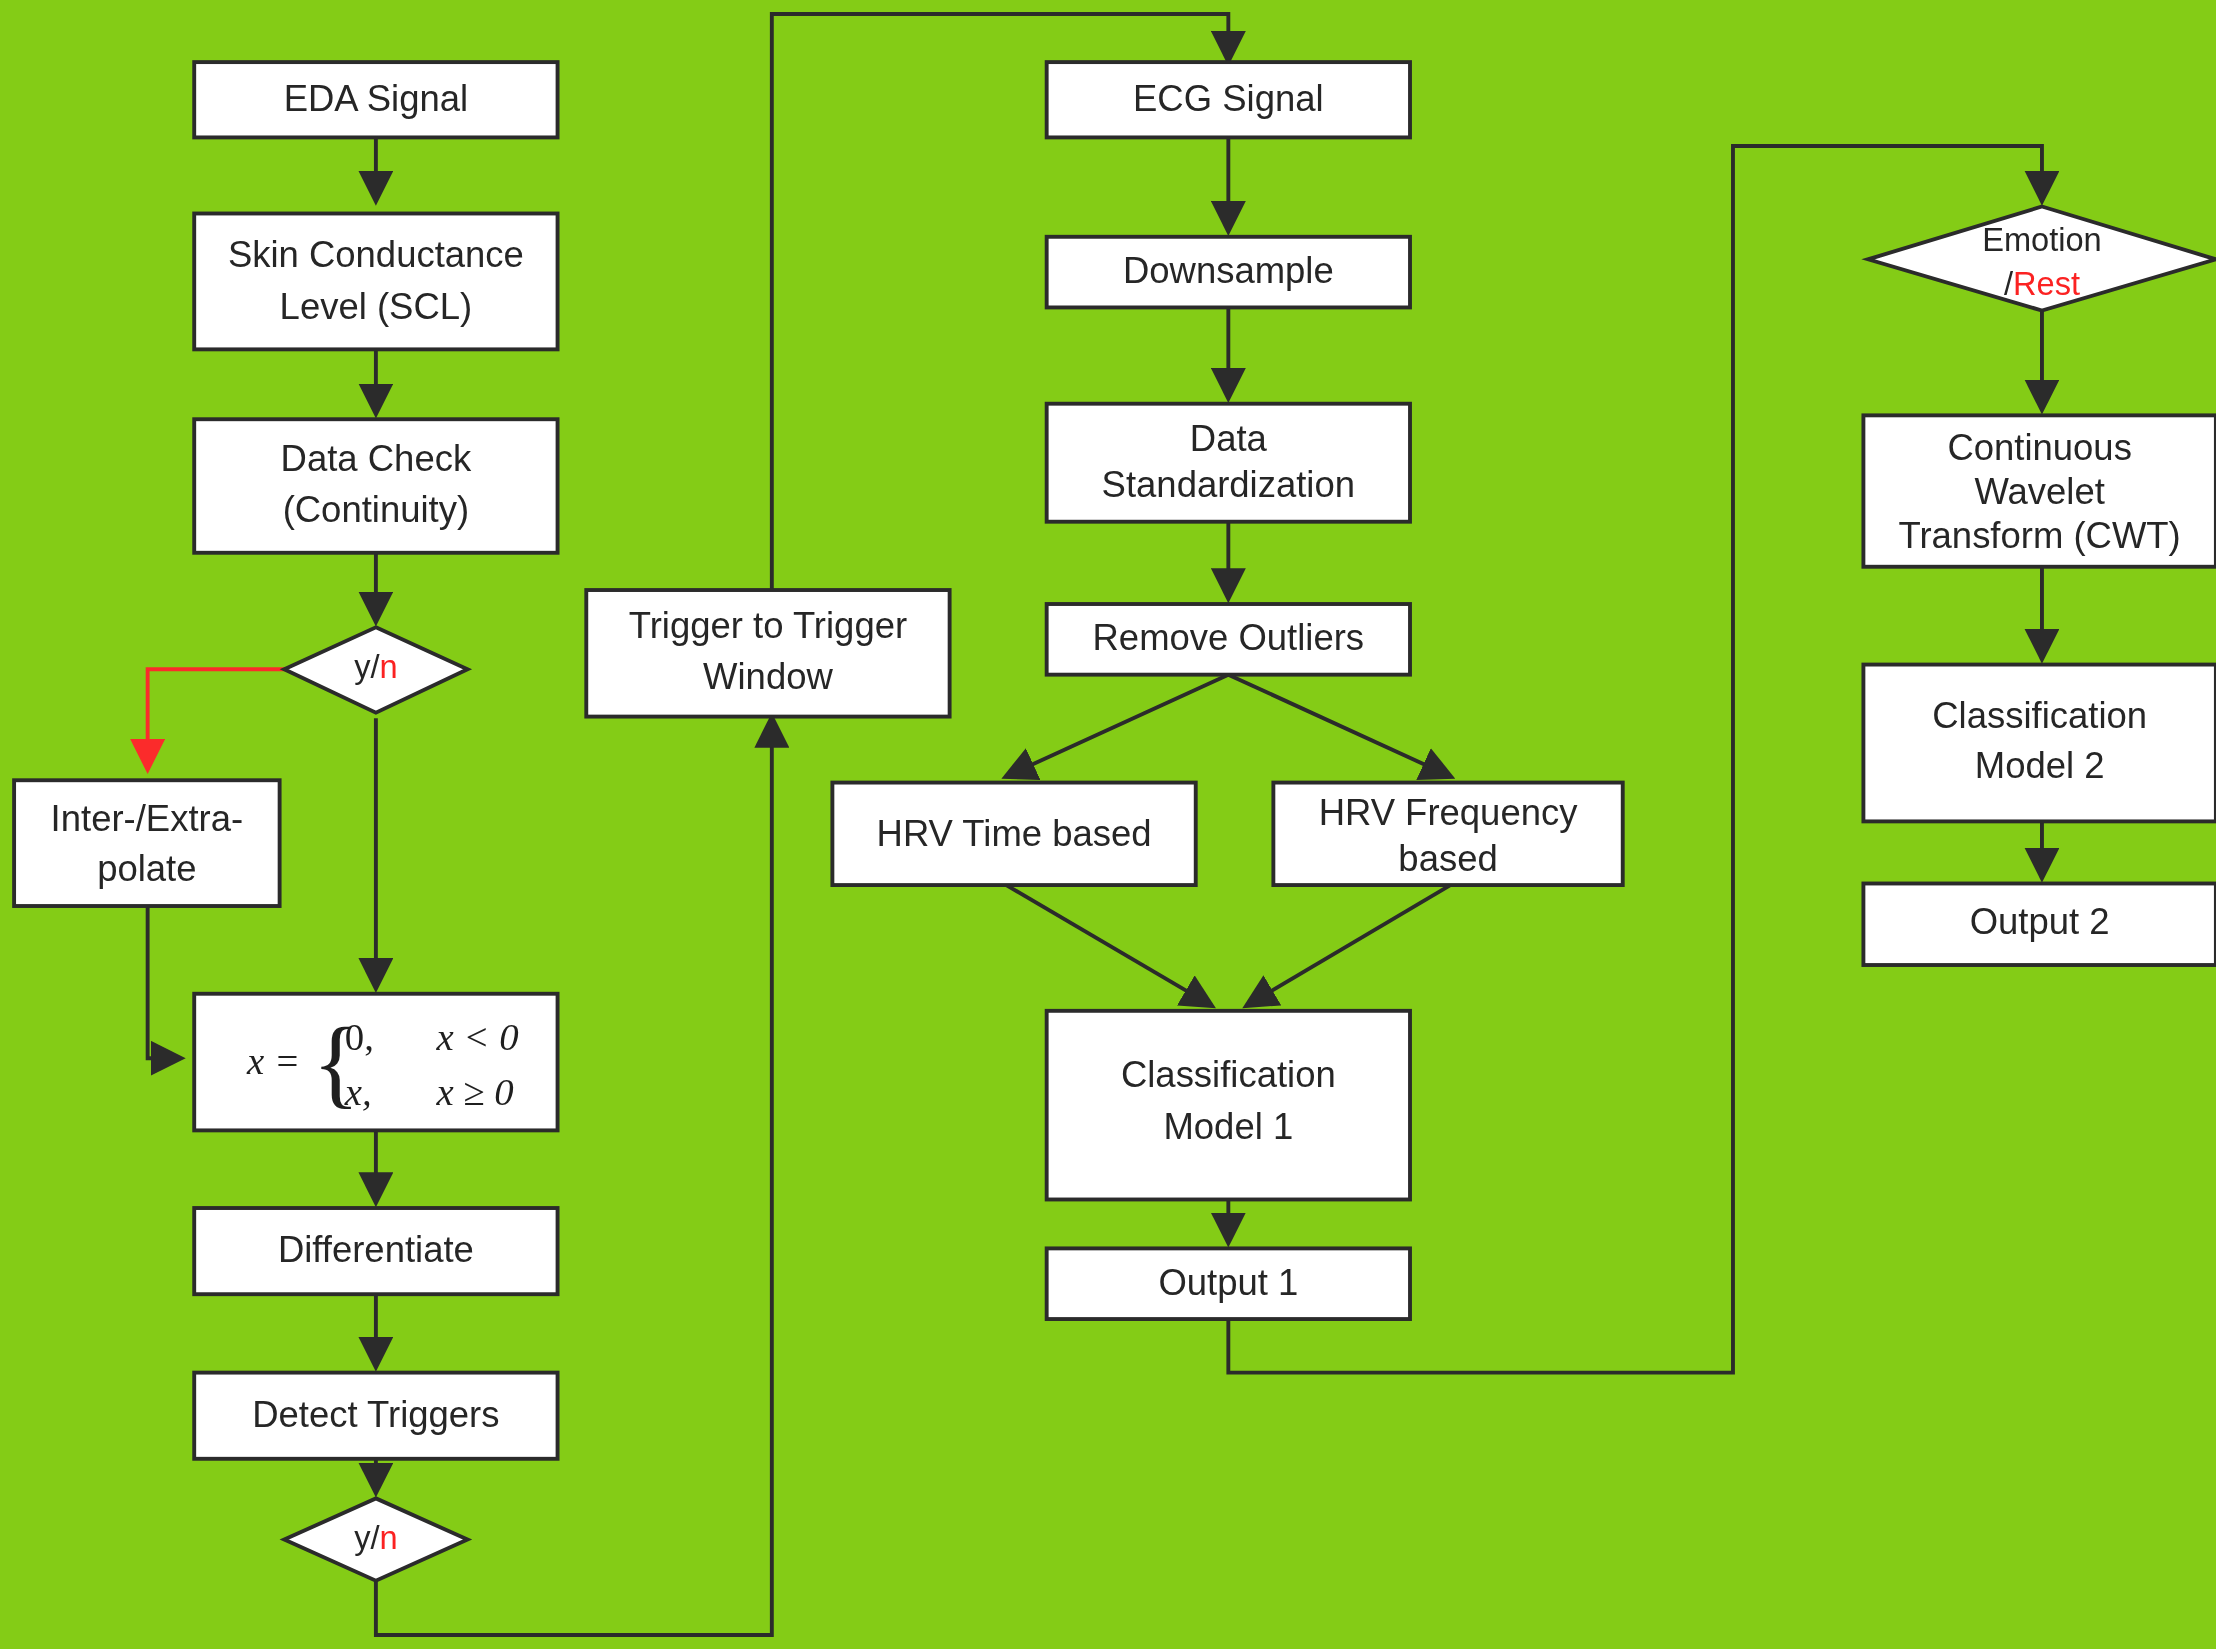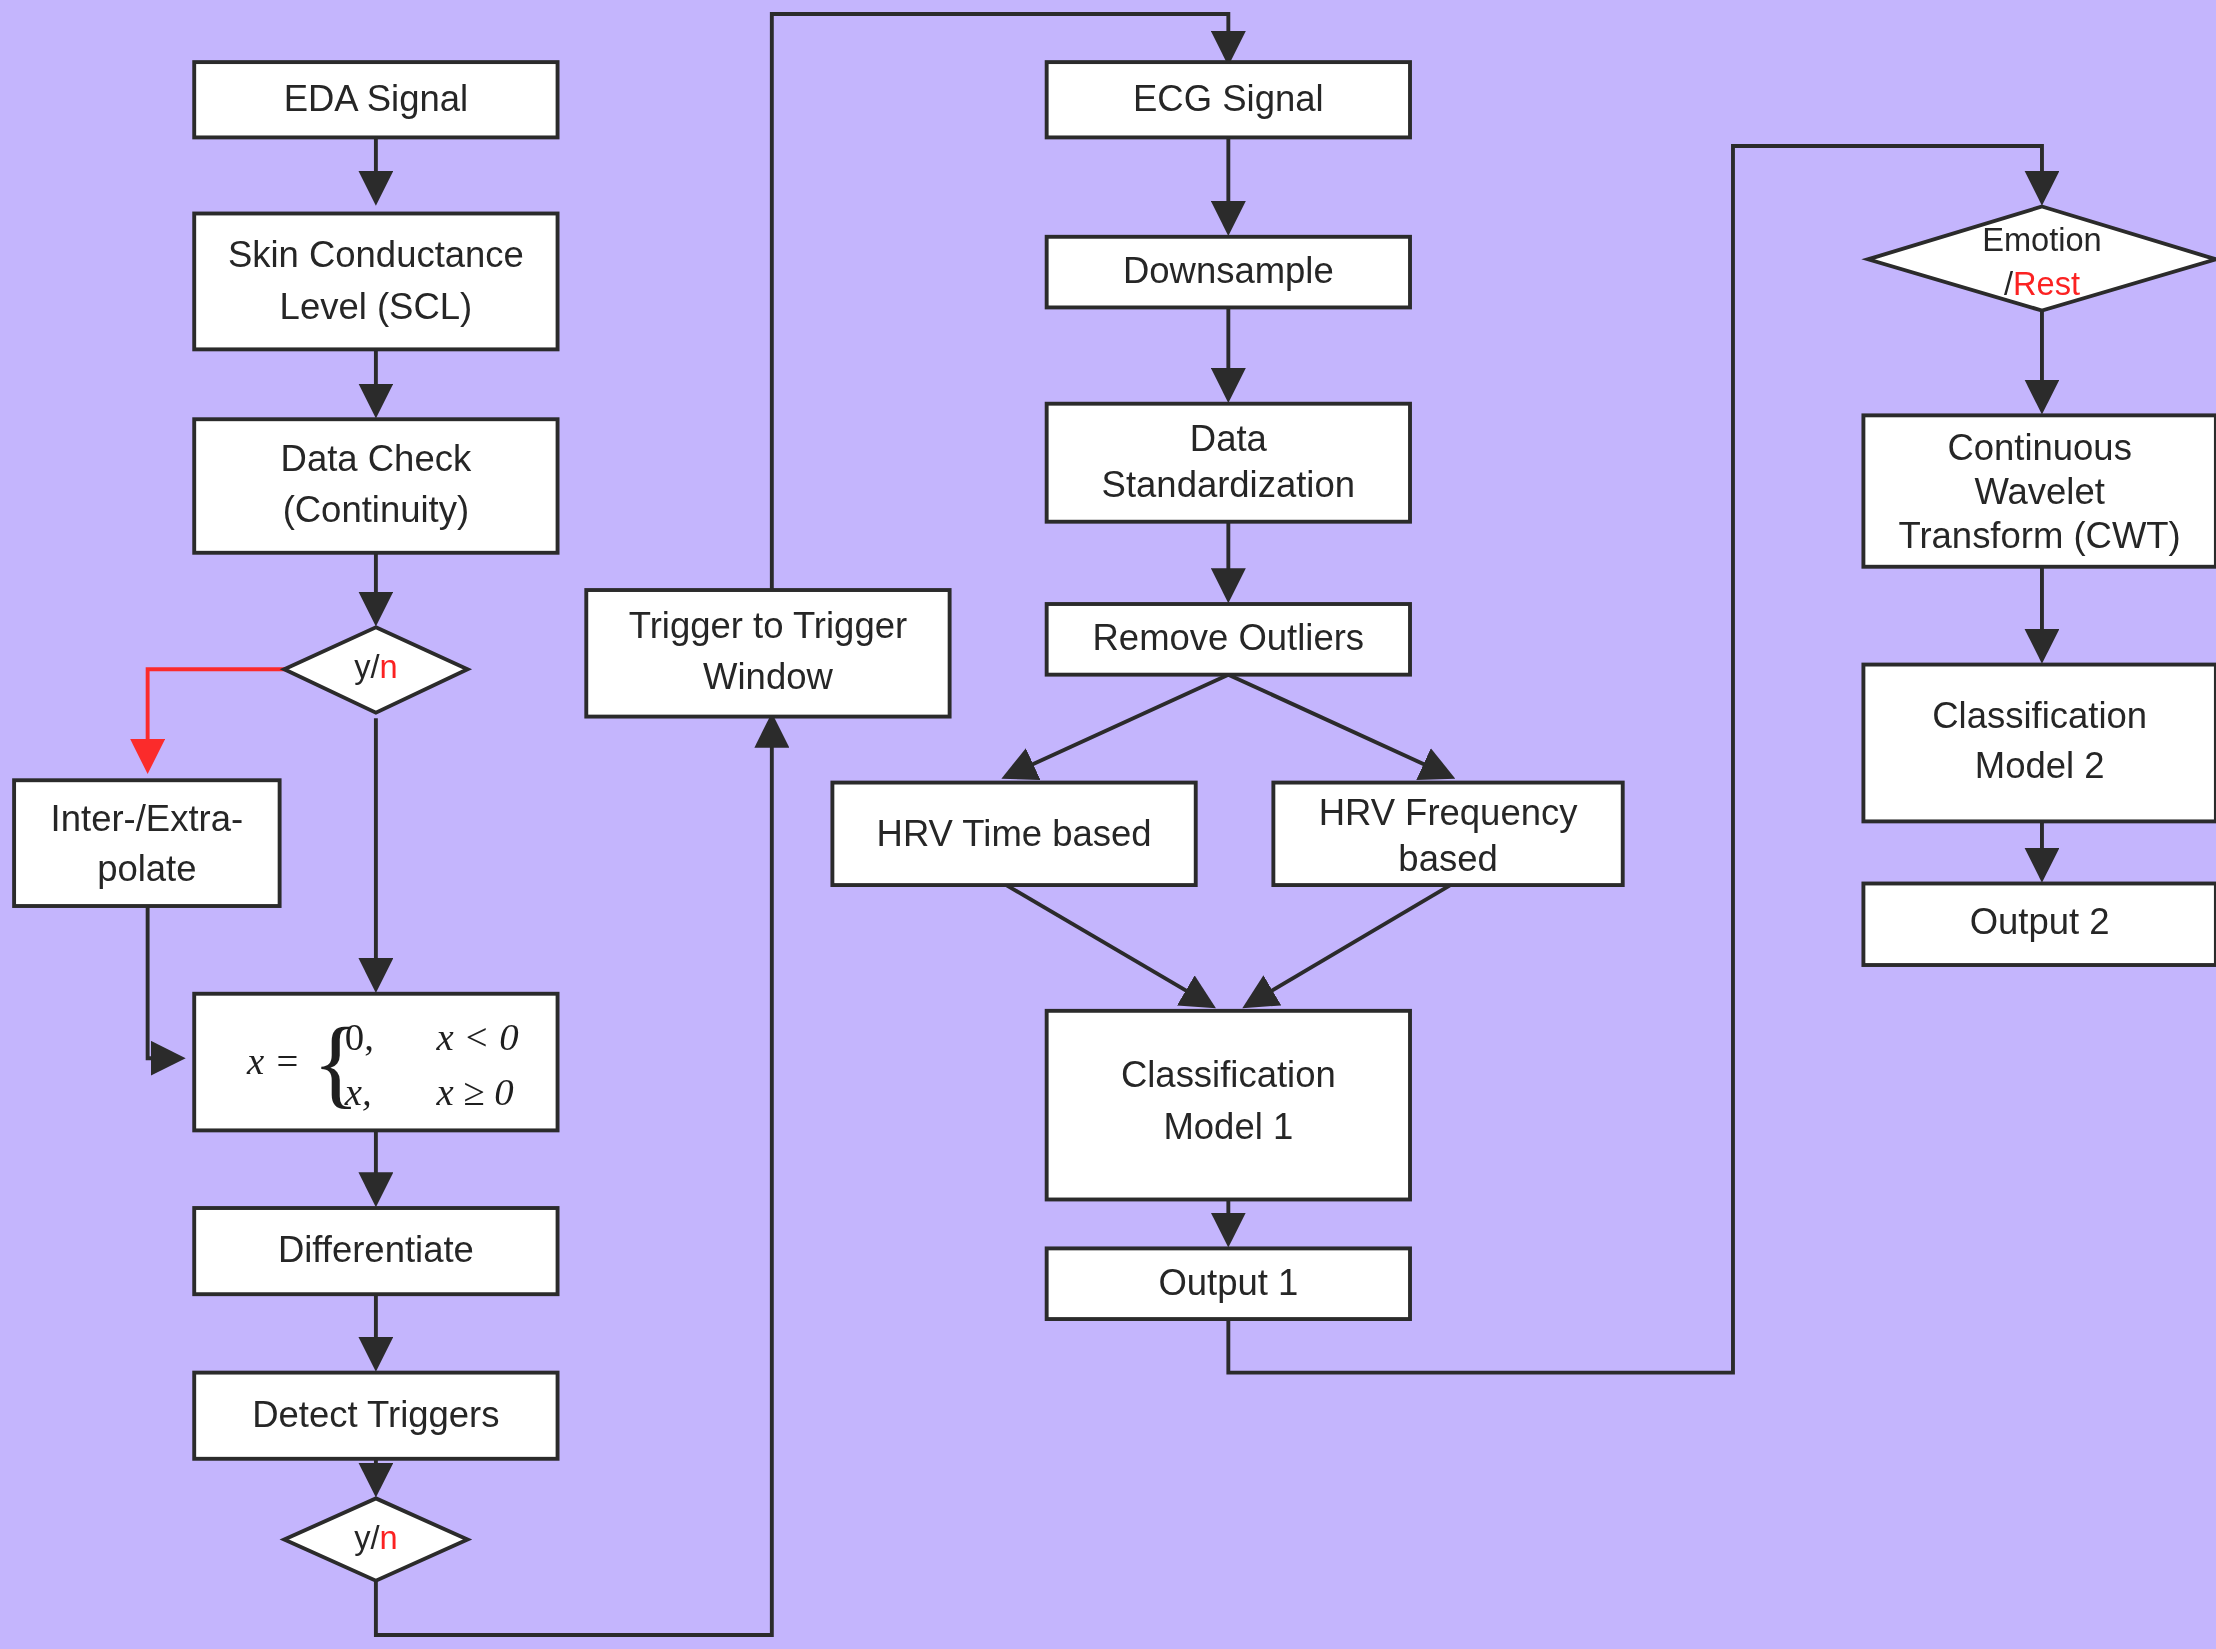--- a/index.html
+++ b/index.html
@@ -4,21 +4,21 @@
 <style>
   html, body {
     margin: 0;
     padding: 0;
     background: #ffffff;
   }
   #stage {
     position: relative;
     width: 2216px;
     height: 1649px;
-    background: #c4b5fd;
+    background: #84cc16;
     font-family: "Liberation Sans", sans-serif;
   }
   #flow {
     position: absolute;
     top: 0;
     left: 0;
     width: 2216px;
     height: 1649px;
   }
   .node-rect {

